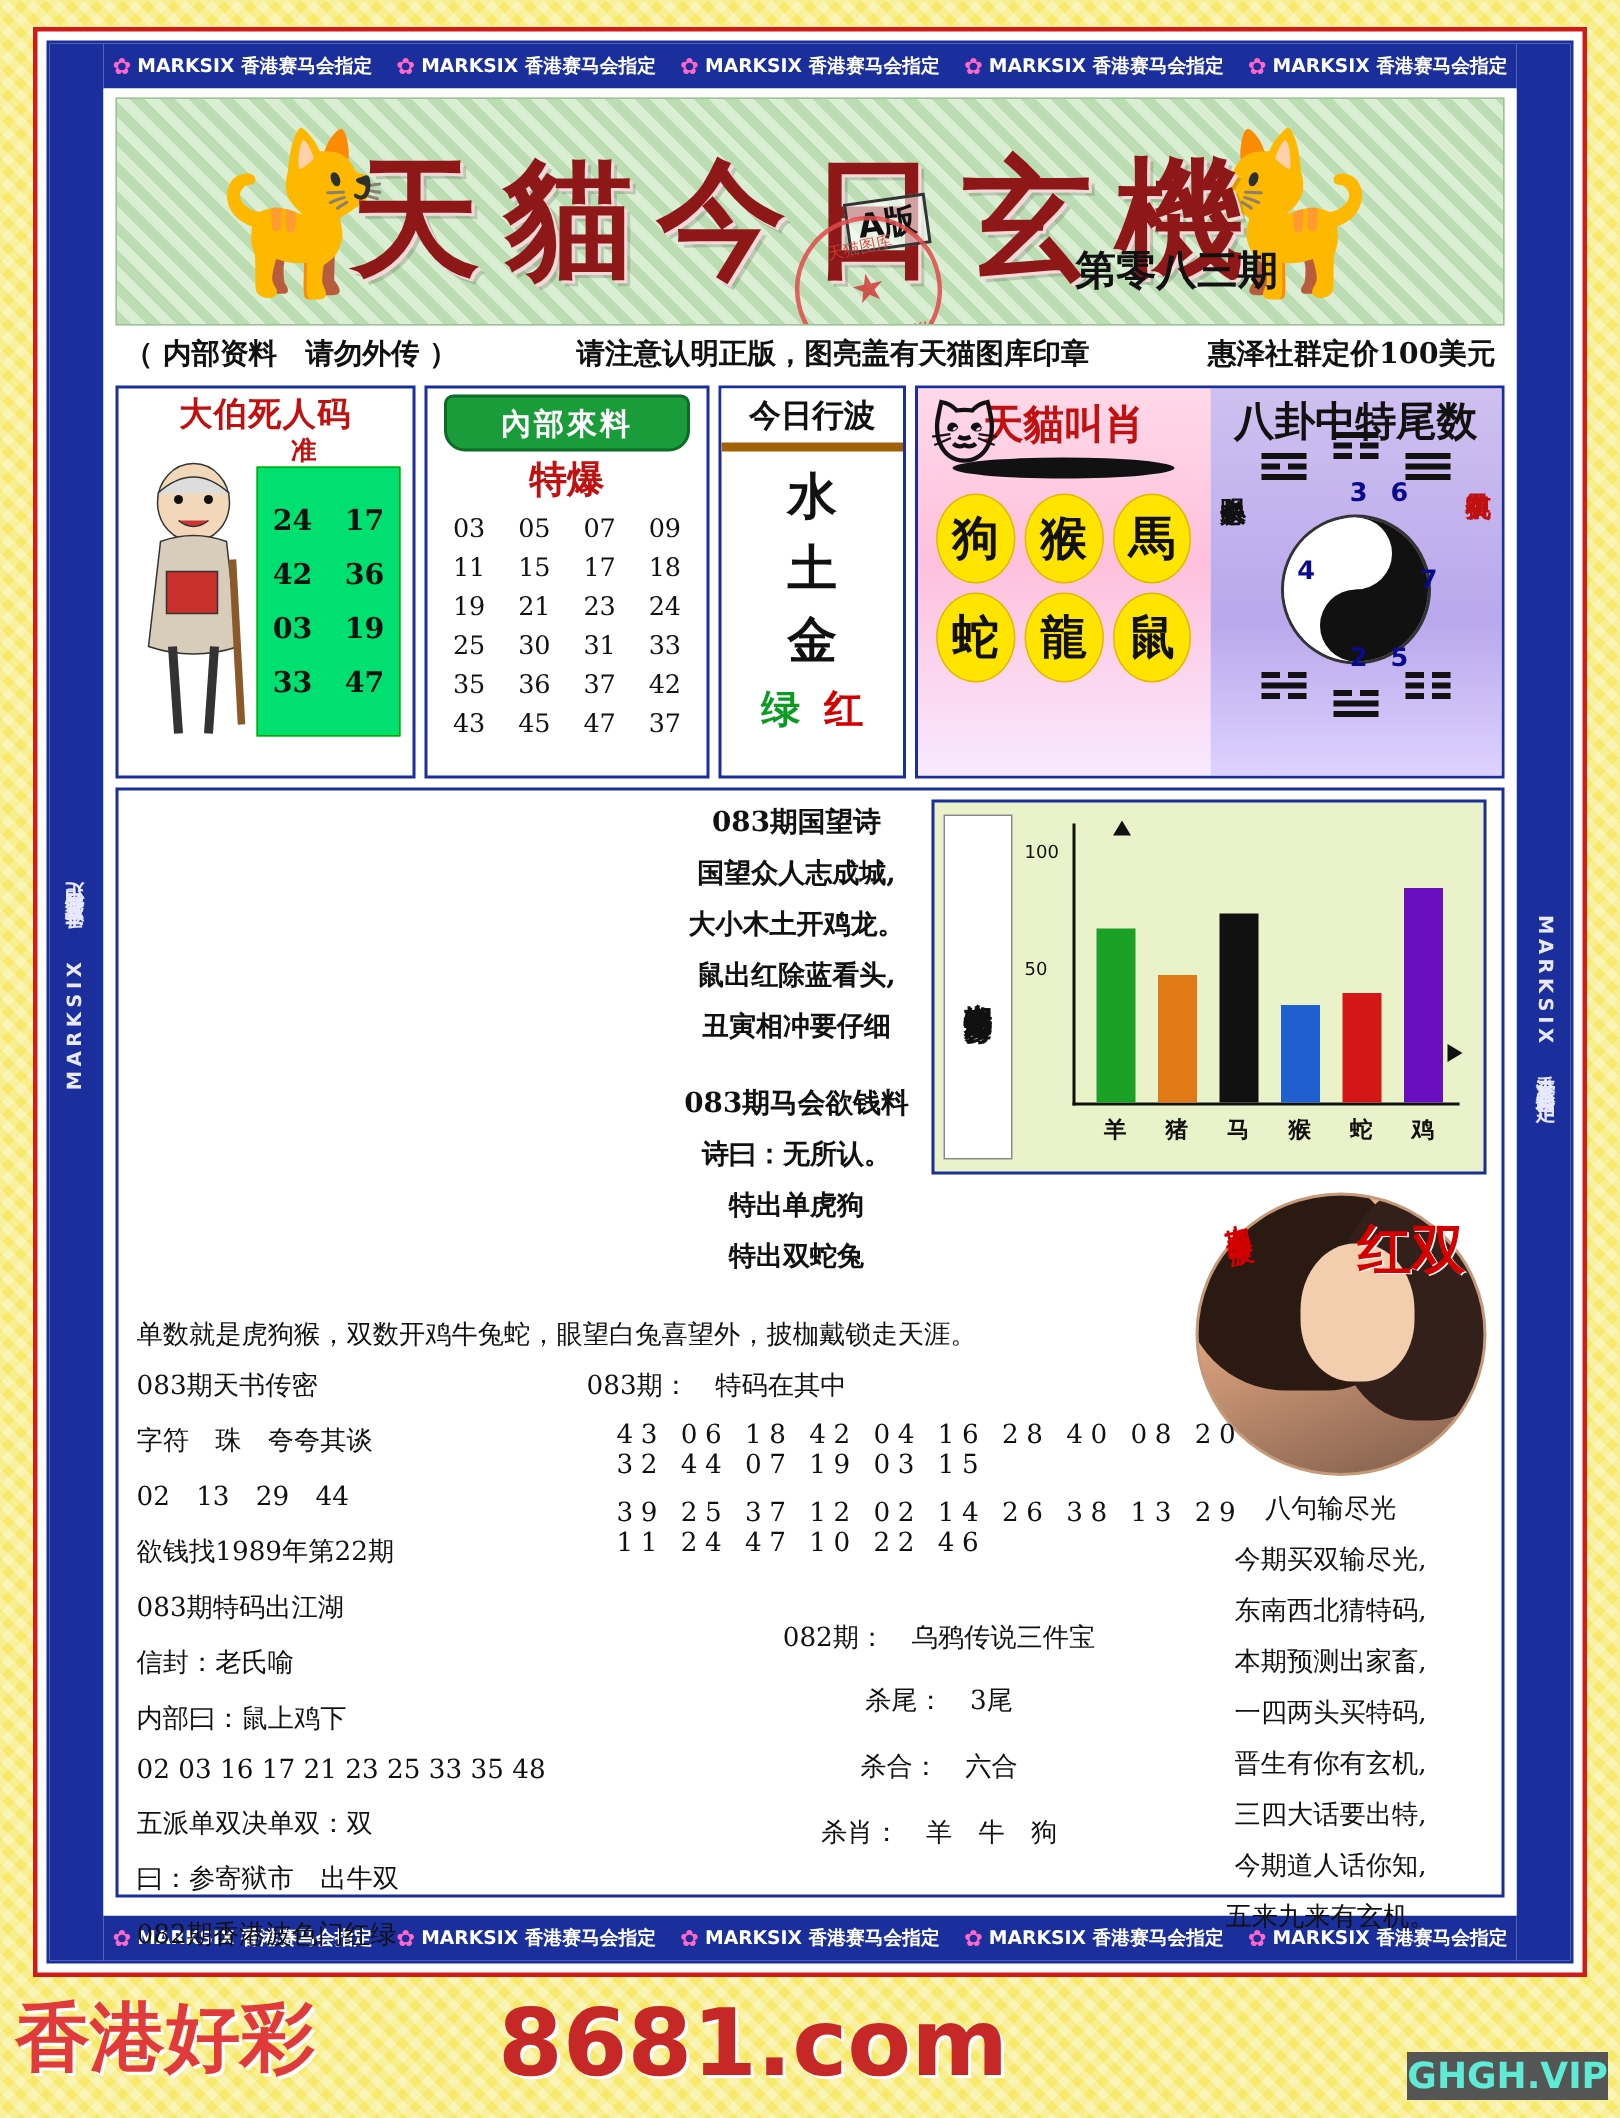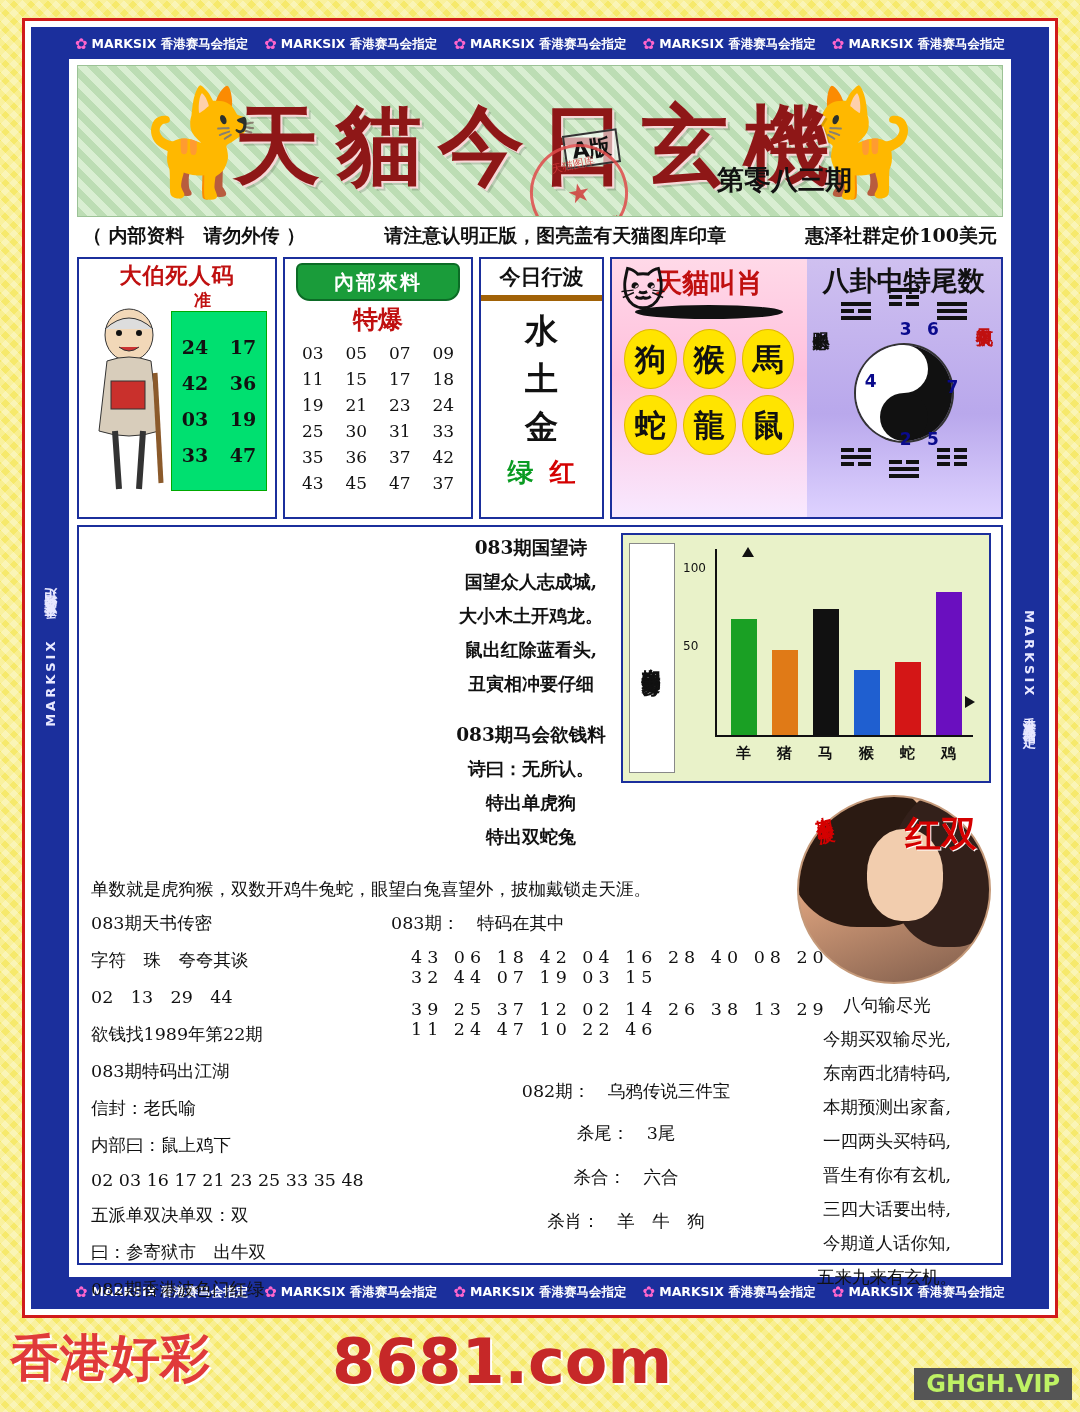--- a/index.html
+++ b/index.html
@@ -257,22 +257,22 @@
   }
   .wm-left{
     position:absolute;left:10px;bottom:20px;font-size:50px;font-weight:bold;color:#e03a3a;
     font-family:"DejaVu Serif","Liberation Serif",serif;text-shadow:2px 2px 0 #fff;
   }
   .wm-mid{
     position:absolute;left:332px;bottom:14px;font-size:62px;font-weight:bold;color:#c62828;
     font-family:"DejaVu Sans","Liberation Sans",sans-serif;text-shadow:2px 2px 0 #fff;
   }
   .wm-right{
-    position:absolute;right:8px;bottom:12px;background:#555;color:#bef264;font-size:24px;font-weight:bold;
-    padding:2px 12px;font-family:"DejaVu Sans","Liberation Sans",sans-serif;
+    position:absolute;right:8px;bottom:12px;background:#555;color:#5eead4;font-size:24px;font-weight:bold;
+    padding:2px 0;font-family:"DejaVu Sans","Liberation Sans",sans-serif;
   }
 </style>
 </head>
 <body>
 
 <div class="page">
 
   <div class="frame">
     <div class="frame-inner">
 

